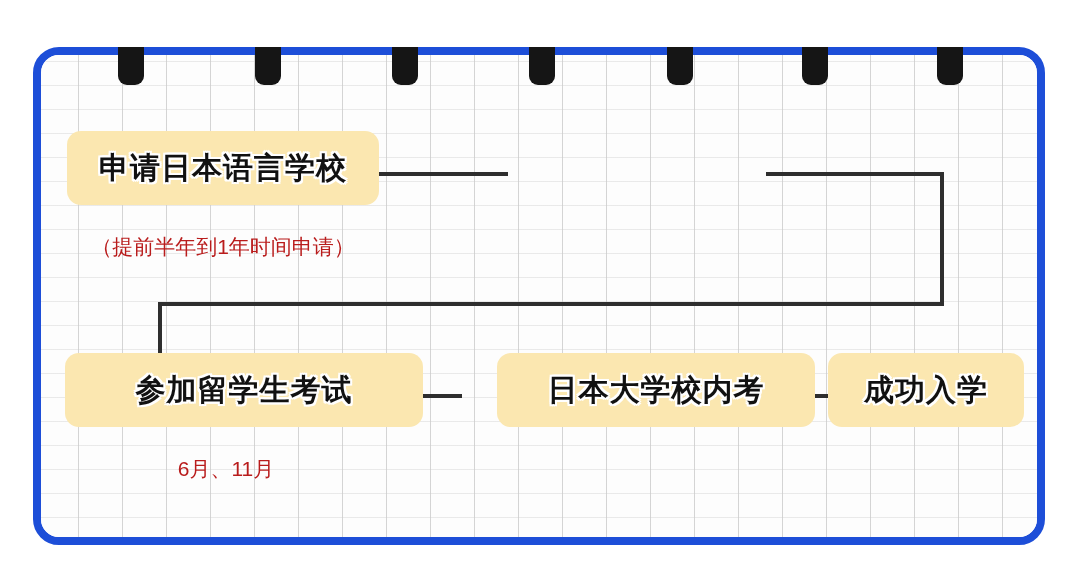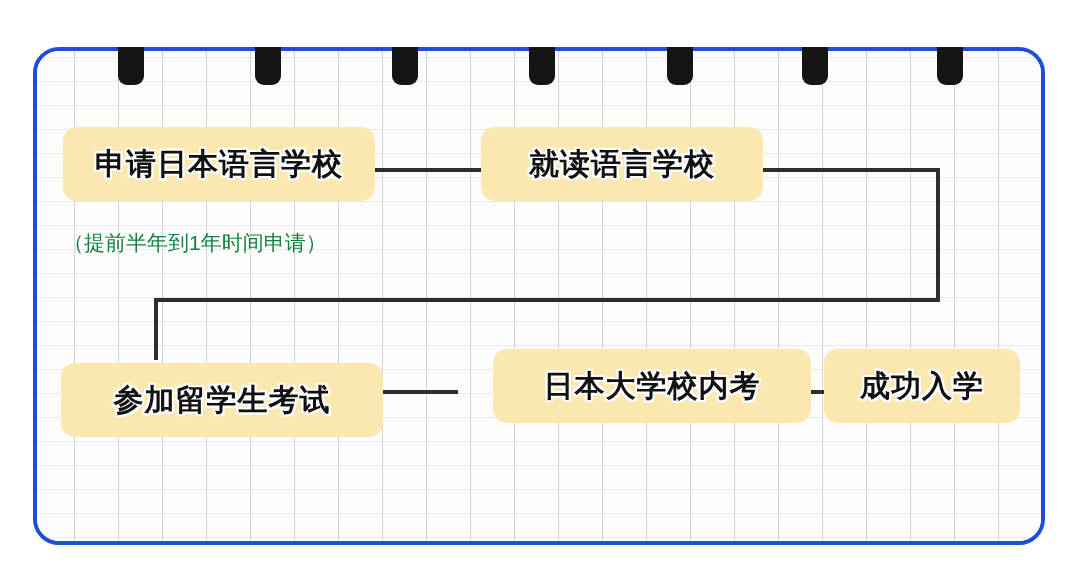--- a/index.html
+++ b/index.html
@@ -20,21 +20,21 @@
   }
 
   
   #frame {
     position: absolute;
     left: 33px;
     top: 47px;
     width: 1012px;
     height: 498px;
     box-sizing: border-box;
-    border: 4px solid #1d4ed8;
+    border: 8px solid #1d4ed8;
     border-radius: 26px;
     background: #fbfbfb;
     overflow: hidden;
   }
   
   #grid {
     position: absolute;
     inset: 0;
     background-color: #fdfdfd;
     background-image:
@@ -85,24 +85,24 @@
       -2px -2px 0 #ffffff,  2px -2px 0 #ffffff,
       -2px  2px 0 #ffffff,  2px  2px 0 #ffffff,
        0px -2px 0 #ffffff,  0px  2px 0 #ffffff,
       -2px  0px 0 #ffffff,  2px  0px 0 #ffffff;
   }
 
   
   .caption {
     position: absolute;
     font-size: 21px;
-    color: #15803d;
+    color: #b91c1c;
     white-space: nowrap;
     z-index: 3;
-    text-align: left;
+    text-align: center;
   }
 </style>
 </head>
 <body>
 
 <div id="canvas">
 
   <div id="frame">
     <div id="grid"></div>
 
@@ -115,27 +115,25 @@
 
     <div class="conn conn-h" style="left:345px; top:339px; width:76px;"></div>
 
     <div class="conn conn-h" style="left:737px; top:339px; width:52px;"></div>
 
     <div class="node" style="left:26px; top:76px; width:312px; height:74px;">
       <span class="node-label">申请日本语言学校</span>
     </div>
     <div class="caption" style="left:26px; top:178px; width:312px;">（提前半年到1年时间申请）</div>
 
-    <div class="node" style="left:444px; top:76px; width:282px; height:74px;">
-      <span class="node-label">就读语言学校</span>
-    </div>
 
-    <div class="node" style="left:24px; top:312px; width:322px; height:74px;">
+    <div class="node" style="left:24px; top:298px; width:358px; height:74px;">
       <span class="node-label">参加留学生考试</span>
     </div>
+    <div class="caption" style="left:24px; top:400px; width:322px;">6月、11月</div>
 
     <div class="node" style="left:419px; top:298px; width:318px; height:74px;margin-left:37px;">
       <span class="node-label">日本大学校内考</span>
     </div>
 
     <div class="node" style="left:787px; top:298px; width:196px; height:74px;">
       <span class="node-label">成功入学</span>
     </div>
   </div>
 

